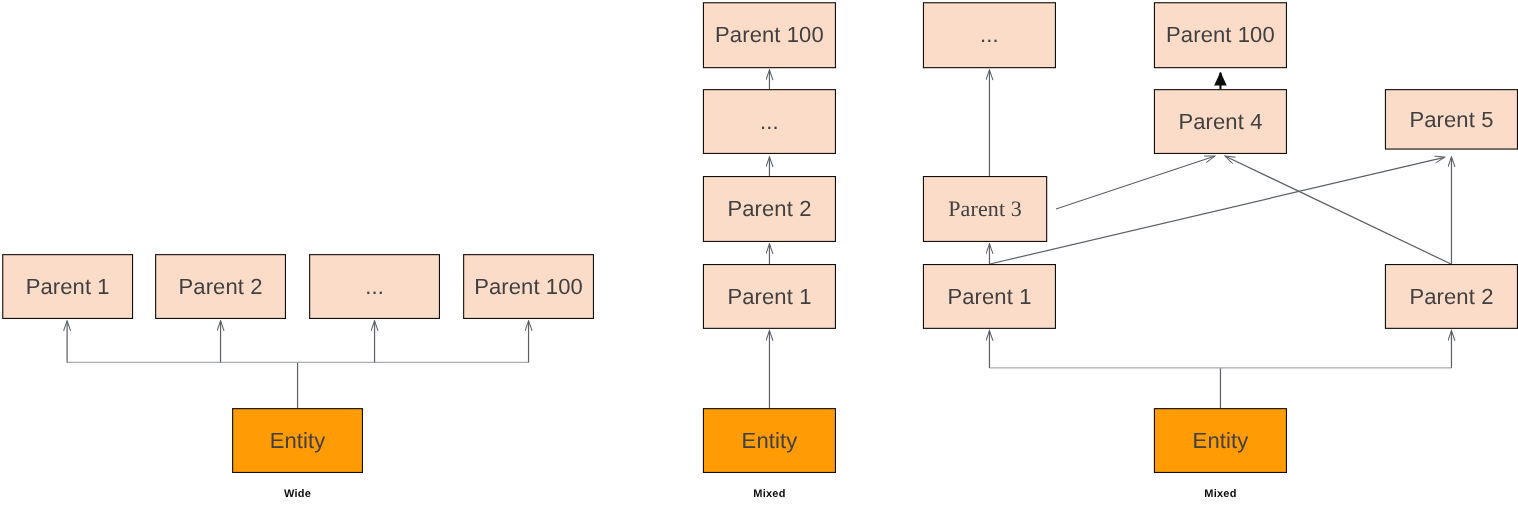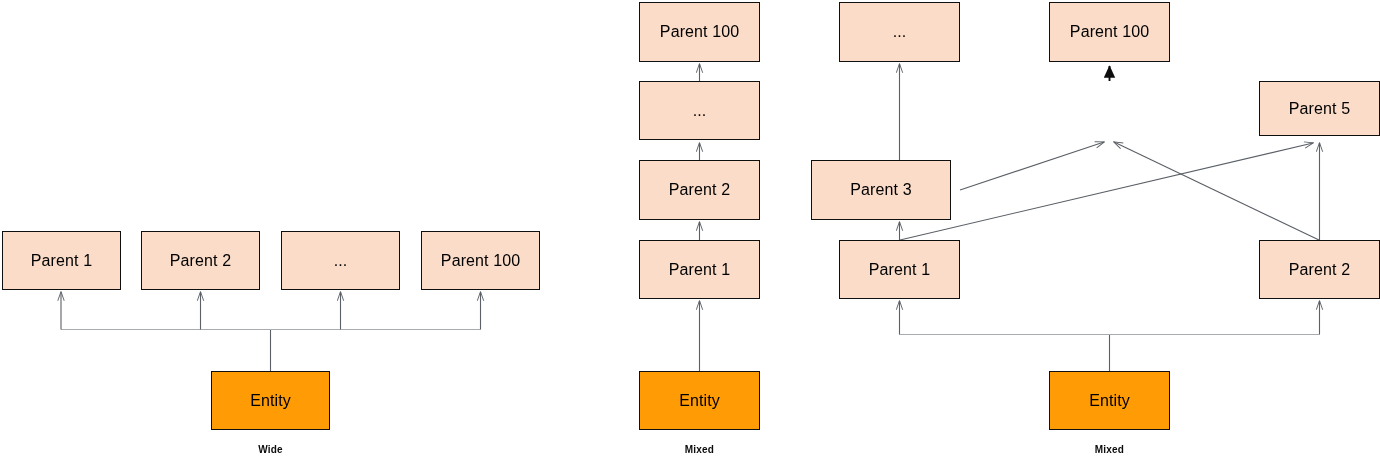--- a/index.html
+++ b/index.html
@@ -12,24 +12,24 @@
     position:relative;
   }
   #canvas{position:absolute;left:0;top:0;width:1380px;height:472px;}
   .edges{position:absolute;left:0;top:0;width:1380px;height:472px;pointer-events:none;}
 
   .node{
     position:absolute;
     box-sizing:border-box;
     display:flex;align-items:center;justify-content:center;
     border:1px solid #0f0f0f;
-    font-size:16px;
+    font-size:20px;
     line-height:1;
     letter-spacing:0.1px;
-    color:#000000;
+    color:#404040;
     white-space:nowrap;
   }
   .node.parent{background:#fadcc8;}
   .node.entity{background:#ff9b04;}
 
   .caption{
     position:absolute;
     text-align:center;
     font-size:10px;
     font-weight:bold;
@@ -107,22 +107,23 @@
   <div class="node entity" style="left:211px;top:371px;width:119px;height:59px;">Entity</div>
 
   <div class="node parent" style="left:639px;top:2px;width:121px;height:60px;">Parent 100</div>
   <div class="node parent" style="left:639px;top:81px;width:121px;height:59px;">...</div>
   <div class="node parent" style="left:639px;top:160px;width:121px;height:60px;">Parent 2</div>
   <div class="node parent" style="left:639px;top:240px;width:121px;height:59px;">Parent 1</div>
   <div class="node entity" style="left:639px;top:371px;width:121px;height:59px;">Entity</div>
 
   <div class="node parent" style="left:839px;top:2px;width:121px;height:60px;">...</div>
   <div class="node parent" style="left:1049px;top:2px;width:121px;height:60px;">Parent 100</div>
+  <div class="node parent" style="left:1049px;top:81px;width:121px;height:59px;">Parent 4</div>
   <div class="node parent" style="left:1259px;top:81px;width:121px;height:55px;">Parent 5</div>
-  <div class="node parent" style="left:811px;top:160px;width:140px;height:60px;">Parent 3</div>
+  <div class="node parent" style="left:839px;top:160px;width:113px;height:60px;font-family:Liberation Serif, serif;">Parent 3</div>
   <div class="node parent" style="left:839px;top:240px;width:121px;height:59px;">Parent 1</div>
   <div class="node parent" style="left:1259px;top:240px;width:121px;height:59px;">Parent 2</div>
   <div class="node entity" style="left:1049px;top:371px;width:121px;height:59px;">Entity</div>
 
   <div class="caption" style="left:211px;top:444px;width:119px;">Wide</div>
   <div class="caption" style="left:639px;top:444px;width:121px;">Mixed</div>
   <div class="caption" style="left:1049px;top:444px;width:121px;">Mixed</div>
 
 </div>
 

